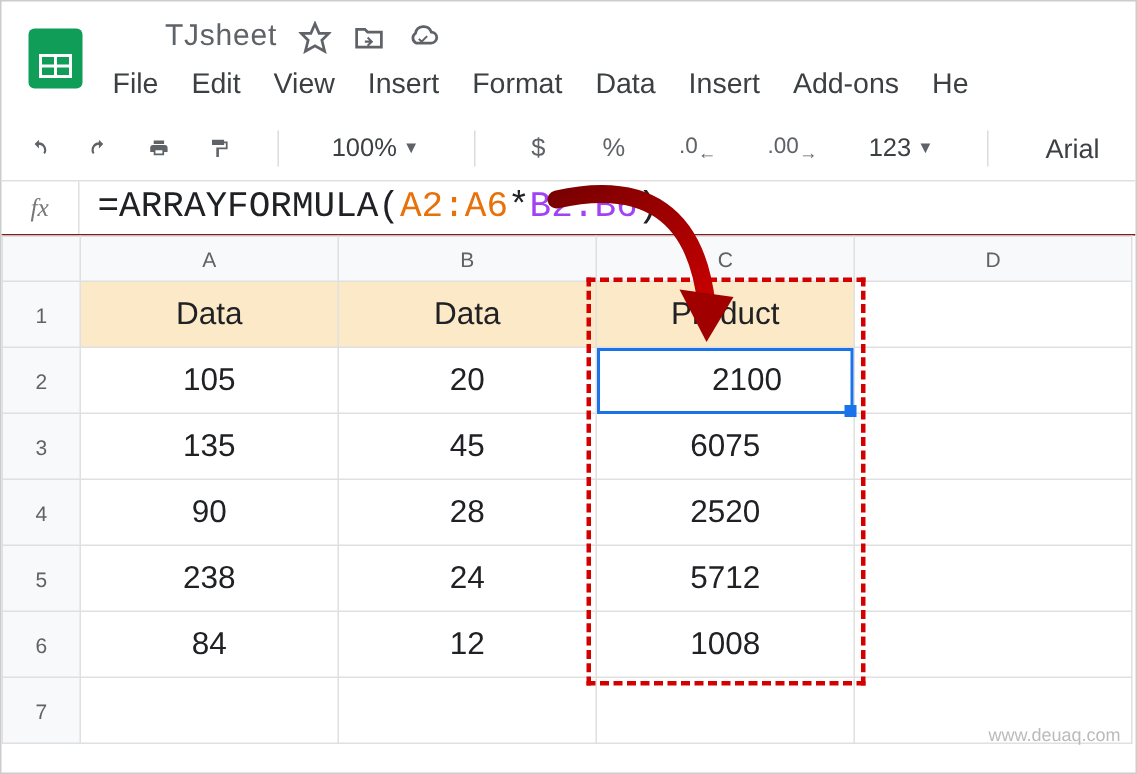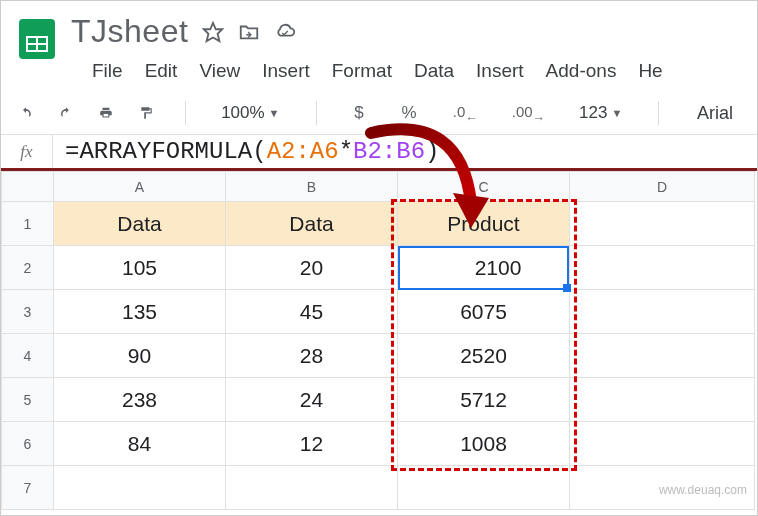--- a/index.html
+++ b/index.html
@@ -27,38 +27,38 @@
     }
     .logo svg { width: 100%; height: 100%; }
     .title-area { flex: 1; }
     .title-row {
       display: flex;
       align-items: center;
       gap: 14px;
       padding: 4px 0;
     }
     .doc-title {
-      font-size: 32px;
+      font-size: 20px;
       color: #5f6368;
       letter-spacing: 0.5px;
+      margin-left: 39px;
     }
     .title-icon {
       width: 22px;
       height: 22px;
       color: #5f6368;
       display: flex;
       align-items: center;
       justify-content: center;
     }
     .title-icon svg { width: 100%; height: 100%; }
     .menu-bar {
       display: flex;
       gap: 22px;
       padding: 6px 0 10px 4px;
-      margin-left: 17px;
     }
     .menu-item {
       font-size: 19px;
       color: #3c4043;
     }
     
     .toolbar {
       display: flex;
       align-items: center;
       gap: 22px;
@@ -105,21 +105,21 @@
       padding: 0 8px;
     }
     .dropdown-arrow {
       font-size: 11px;
       color: #5f6368;
     }
     
     .formula-bar {
       display: flex;
       align-items: center;
-      border-bottom: 3px solid #7f1d1d;
+      border-bottom: 1px solid #7f1d1d;
       height: 36px;
     }
     .fx-label {
       width: 52px;
       text-align: center;
       font-style: italic;
       font-family: Georgia, serif;
       font-size: 17px;
       color: #777;
       border-right: 1px solid #e0e0e0;

